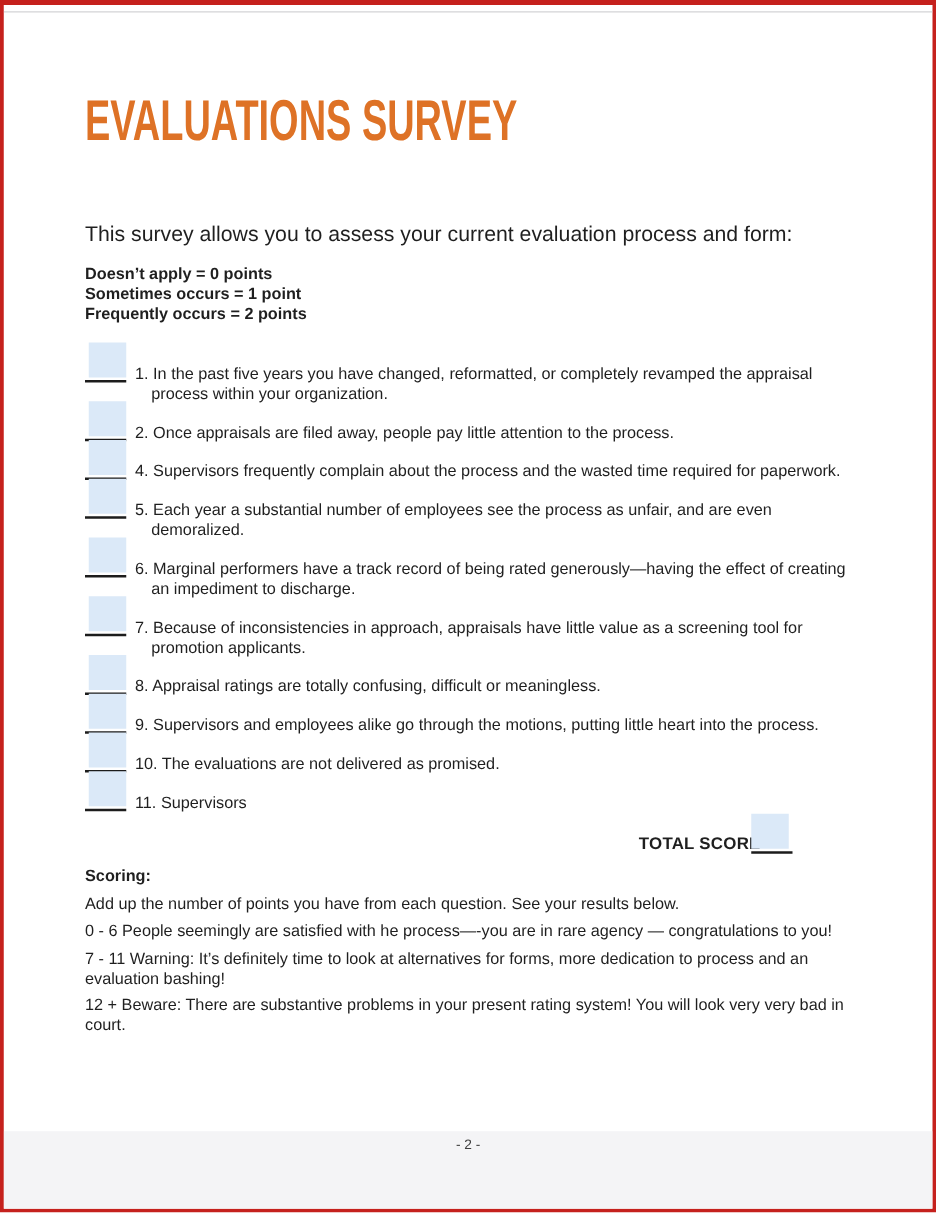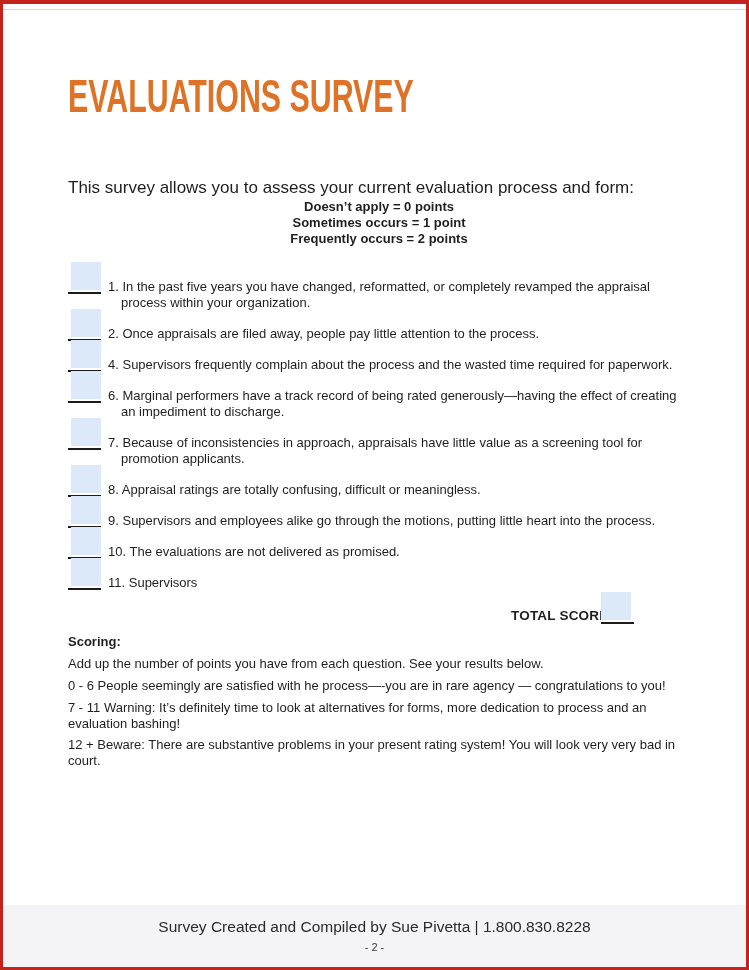--- a/index.html
+++ b/index.html
@@ -23,21 +23,21 @@
     font-size:46px;
     line-height:36px;
     font-weight:bold;
     letter-spacing:0px;
     transform:scaleX(0.66);
     transform-origin:left top;
     white-space:nowrap;
   }
 
   .intro { margin:66px 0 0 0; font-size:17px; line-height:16px; }
-  .legend { margin-top:3px; font-weight:bold;text-align:center; }
+  .legend { margin-top:15px; font-weight:bold; }
   .legend div { font-size:13px; line-height:16px; }
 
   .questions { margin-top:32px; }
   .q-row { position:relative; padding-left:40px; margin-bottom:15px; font-size:13px; line-height:16px; min-height:16px; }
   .blank { position:absolute; left:0; top:13px; width:33px; height:0; border-bottom:2px solid #1c1c1c; }
   .field-box { position:absolute; left:3px; bottom:2px; width:30px; height:28px; background:#dbe9f8; }
   .q-text { display:block; padding-left:13px; text-indent:-13px; }
 
   .total-row { position:relative; height:22px; margin-top:4px; }
   .total-label { position:absolute; left:443px; top:2px; font-size:13.5px; font-weight:bold; letter-spacing:0.2px; }
@@ -91,20 +91,26 @@
   </div>
 
 
   <div class="q-row">
     <span class="blank">
       <span class="field-box"></span>
     </span>
     <span class="q-text"><span class="q-num">4.</span> <span class="q-body">Supervisors frequently complain about the process and the wasted time required for paperwork.</span></span>
   </div>
 
+  <div class="q-row">
+    <span class="blank">
+      <span class="field-box"></span>
+    </span>
+    <span class="q-text"><span class="q-num">5.</span> <span class="q-body">Each year a substantial number of employees see the process as unfair, and are even demoralized.</span></span>
+  </div>
 
   <div class="q-row">
     <span class="blank">
       <span class="field-box"></span>
     </span>
     <span class="q-text"><span class="q-num">6.</span> <span class="q-body">Marginal performers have a track record of being rated generously—having the effect of creating an impediment to discharge.</span></span>
   </div>
 
   <div class="q-row">
     <span class="blank">
@@ -154,16 +160,15 @@
       <div id="scoring-lines">
           <div class="s-line">Add up the number of points you have from each question. See your results below.</div>
           <div class="s-line">0 - 6 People seemingly are satisfied with he process—-you are in rare agency — congratulations to you!</div>
           <div class="s-line">7 - 11 Warning: It’s definitely time to look at alternatives for forms, more dedication to process and an evaluation bashing!</div>
           <div class="s-line">12 + Beware: There are substantive problems in your present rating system! You will look very very bad in court.</div>
         </div>
     </div>
   </div>
 
   <div class="footer">
-    <div class="credit">Survey Created and Compiled by Sue Pivetta | 1.800.830.8228</div>
     <div class="page-num">- 2 -</div>
   </div>
 </div>
 
 </body></html>

